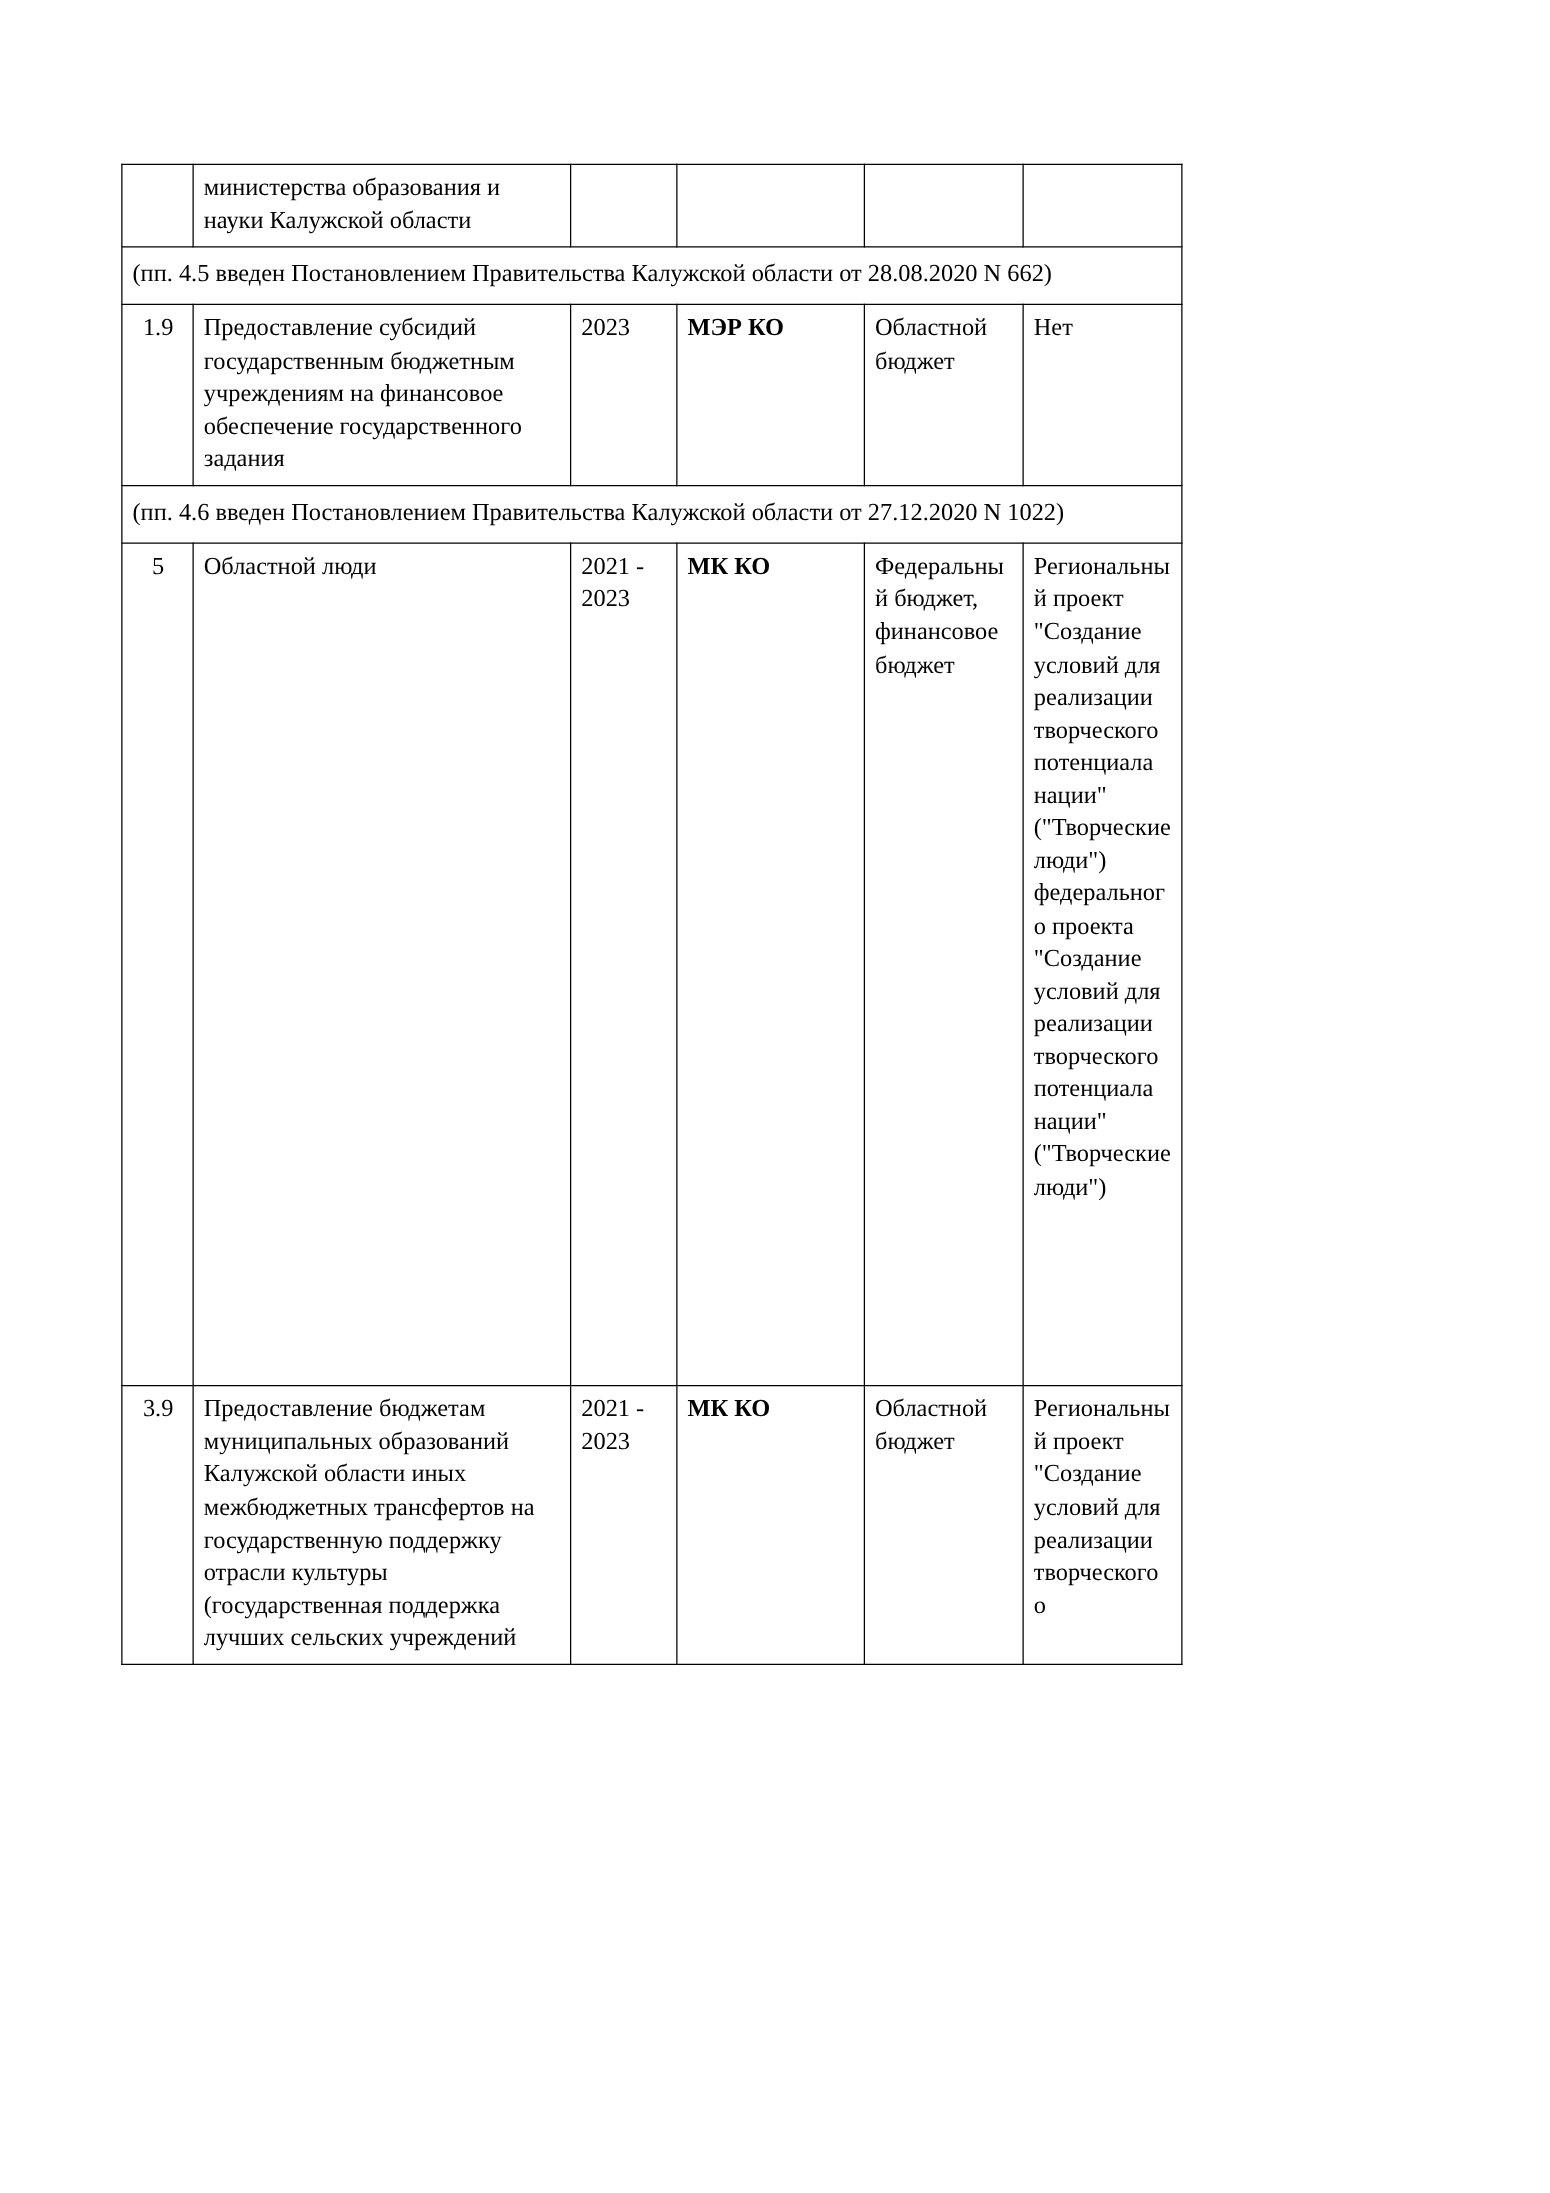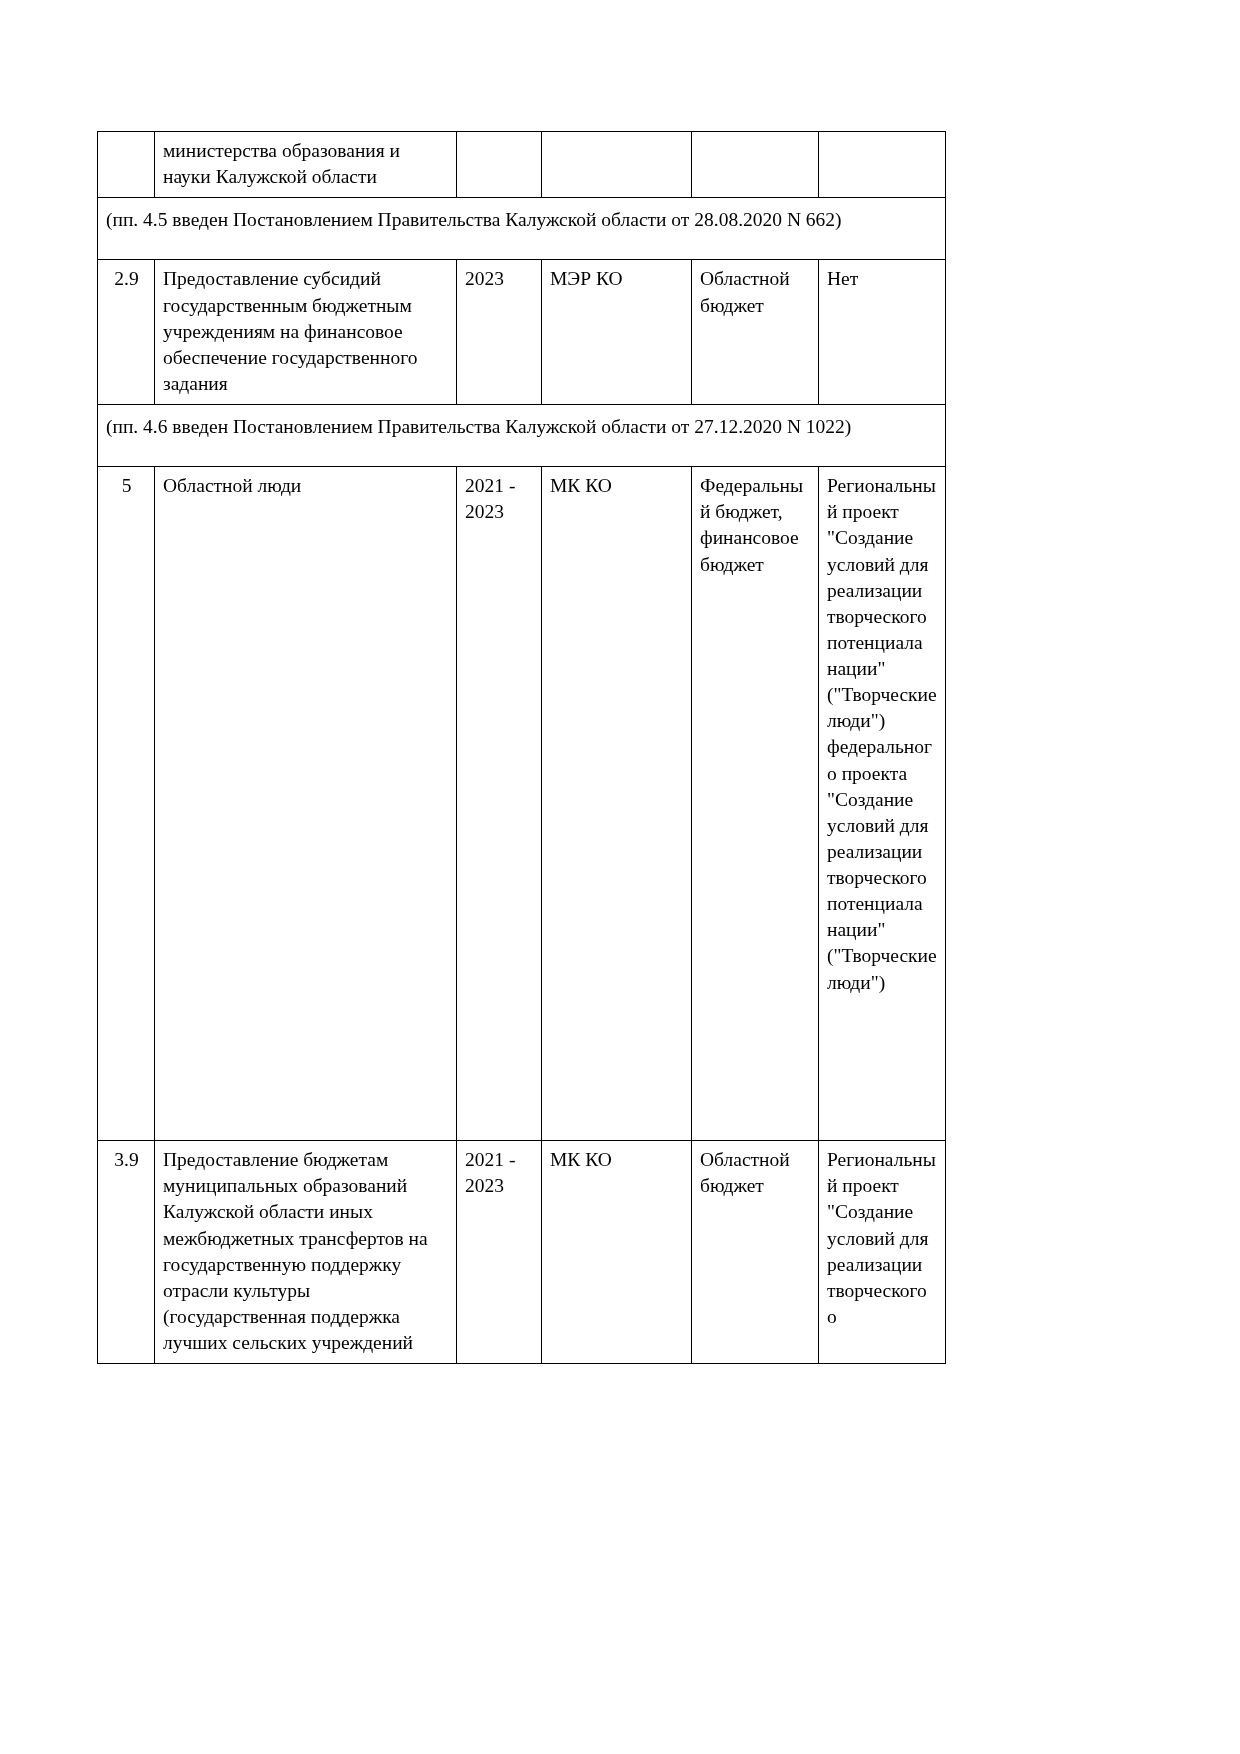--- a/index.html
+++ b/index.html
@@ -44,29 +44,29 @@
     word-wrap: break-word;
     overflow-wrap: break-word;
     -webkit-hyphens: none;
     hyphens: none;
   }
 
   
   .c-num   { width: 57px;  text-align: center; }
   .c-name  { width: 302px; }
   .c-year  { width: 85px;  }
-  .c-resp  { width: 150px; }
+  .c-resp  { width: 150px; font-weight: bold; }
   .c-src   { width: 127px; }
   .c-proj  { width: 127px; margin-left: 46px; }
 
   
   td.note {
     font-size: 19.5px;
     line-height: 1.34;
-    padding: 9px 8px 26px 8px;
+    padding: 9px 8px 10px 8px;
     text-align: justify;
     text-justify: inter-word;
   }
   td.note.nojust {
     text-align: left;
   }
 
   
   .tall { height: 660px; }
   .tall-51 { height: 190px; }
@@ -97,21 +97,21 @@
         <td class="c-resp"></td>
         <td class="c-src"></td>
         <td class="c-proj"></td>
       </tr>
 
       <tr>
         <td class="note" colspan="6">(пп. 4.5 введен Постановлением Правительства Калужской области от 28.08.2020 N 662)</td>
       </tr>
 
       <tr>
-        <td class="c-num">2.9</td>
+        <td class="c-num">1.9</td>
         <td class="c-name">Предоставление субсидий государственным бюджетным учреждениям на финансовое обеспечение государственного задания</td>
         <td class="c-year">2023</td>
         <td class="c-resp">МЭР КО</td>
         <td class="c-src">Областной бюджет</td>
         <td class="c-proj">Нет</td>
       </tr>
 
       <tr>
         <td class="note" colspan="6">(пп. 4.6 введен Постановлением Правительства Калужской области от 27.12.2020 N 1022)</td>
       </tr>

